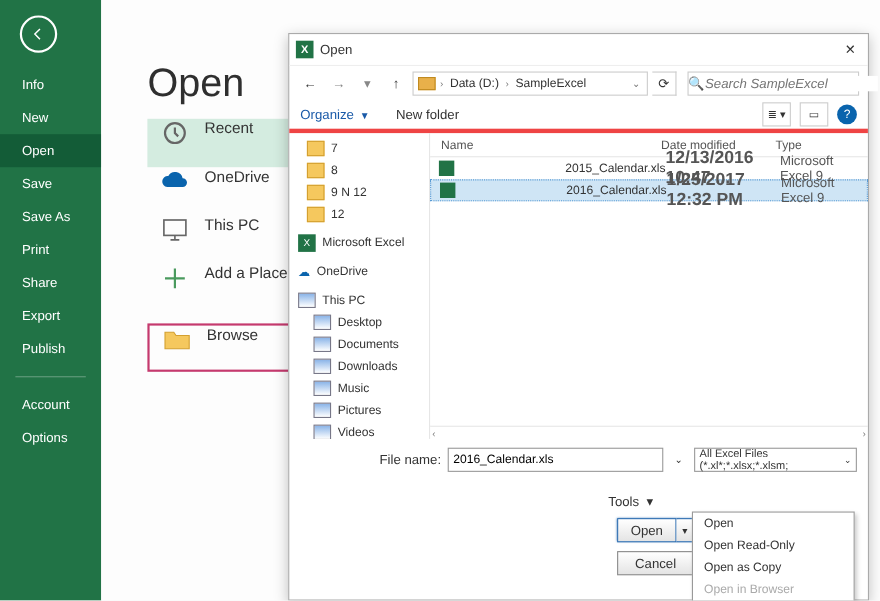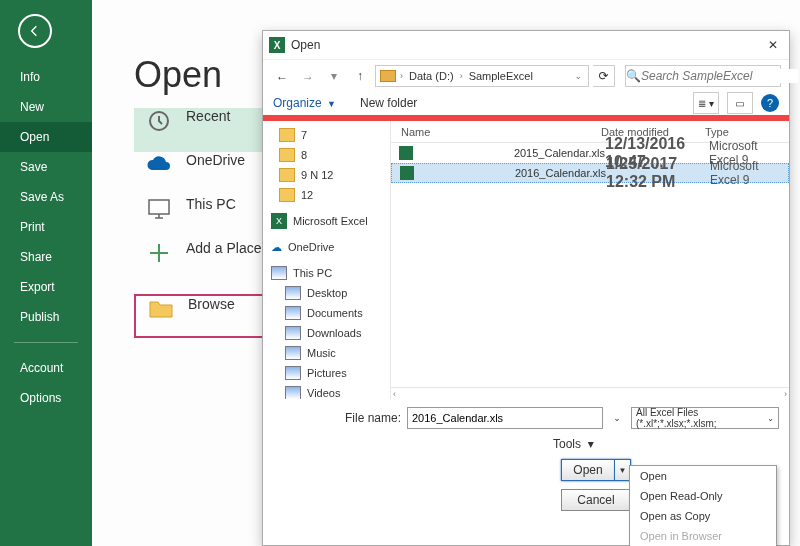--- a/index.html
+++ b/index.html
@@ -37,21 +37,21 @@
   .nav-btn.enabled { color:#333; }
   .crumb-box { flex: 1; height: 22px; border: 1px solid #ccc; display: flex; align-items: center; padding: 0 4px; gap: 2px; font-size: 11px; }
   .crumb-box .drive-ic { width:16px; height:12px; background:#e8b04a; border:1px solid #c08a20; }
   .crumb { padding: 0 2px; cursor:pointer; }
   .chev { color:#777; font-size:9px; padding:0 2px; }
   .refresh { width:22px; height:22px; border:1px solid #ccc; border-left:none; display:flex;align-items:center;justify-content:center; cursor:pointer; }
   .search-box { width: 156px; height: 22px; border: 1px solid #ccc; margin-left: 6px; display:flex; align-items:center; }
   .search-box .mag { width:20px; text-align:center; color:#888; }
   .search-box input { border:none; flex:1; font-size:12px; outline:none; font-style:italic; color:#888; }
 
-  .dlg-toolbar { height: 30px; display:flex; align-items:center; padding: 0 10px; border-bottom: 6px solid #ef4444; font-size:12px; }
+  .dlg-toolbar { height: 30px; display:flex; align-items:center; padding: 0 10px; border-bottom: 4px solid #ef4444; font-size:12px; }
   .tb-link { color: #1a5aa8; cursor:pointer; }
   .tb-link .dd { font-size:9px; margin-left:2px; }
   .tb-newfolder { margin-left: 24px; cursor:pointer; }
   .tb-right { margin-left:auto; display:flex; gap:8px; align-items:center; }
   .view-btn { width:26px; height:22px; border:1px solid #ccc; display:flex; align-items:center; justify-content:center; cursor:pointer; font-size:10px; }
   .help-btn { width:18px; height:18px; border-radius:50%; background:#0a64ad; color:#fff; display:flex; align-items:center; justify-content:center; font-size:11px; cursor:pointer; }
 
   .dlg-body { display:flex; height: 278px; }
   .tree { width: 128px; border-right: 1px solid #e6e6e6; padding: 4px 0; overflow:hidden; font-size:11px; }
   .tree-row { display:flex; align-items:center; gap:6px; padding: 2px 0 2px 16px; cursor:pointer; height:20px; }
@@ -68,21 +68,21 @@
   .col-type { flex:1; }
   .file-row { display:flex; height:20px; align-items:center; font-size:11px; cursor:pointer; }
   .file-row.sel { background:#cfe5f5; border:1px dotted #5a9bd4; }
   .file-ic { width:14px; height:14px; background:#217346; margin:0 6px 0 8px; display:inline-block; }
   .file-row .n { width:186px;text-align:right; }
   .file-row .d { width:104px; color:#555; font-size:16px;font-weight:bold; }
   .file-row .t { flex:1; color:#555; font-size:12px; }
   .file-scroll { height:12px; border-top:1px solid #e6e6e6; margin-top:auto; display:flex; align-items:center; padding:0 2px; color:#777; font-size:9px; }
 
   .dlg-footer { padding: 8px 10px; }
-  .fn-row { display:flex; align-items:center; gap:6px; margin-bottom:8px; }
+  .fn-row { display:flex; align-items:center; gap:6px; margin-bottom:20px; }
   .fn-row .lbl { width: 128px; text-align:right; font-size:12px; }
   .fn-row input { flex:1; height:22px; border:1px solid #999; padding:0 4px; font-size:11px; }
   .filter { width:148px; height:22px; border:1px solid #999; display:flex; align-items:center; padding:0 4px; font-size:10px; cursor:pointer; }
   .filter .dd { margin-left:auto; font-size:8px; }
   .btn-row { display:flex; align-items:center; justify-content:flex-end; gap:8px; padding-left:140px;flex-direction:column; }
   .tools { margin-right:auto; margin-left:140px; font-size:12px; cursor:pointer; }
   .btn { height:22px; border:1px solid #888; background:linear-gradient(#fff,#e4e4e4); font-size:12px; display:flex; align-items:center; justify-content:center; cursor:pointer; }
   .btn.open { width:54px; border:1px solid #2b6cb0; box-shadow:0 0 2px #2b6cb0; }
   .btn.odd { width:16px; border:1px solid #2b6cb0; border-left:0; font-size:8px; box-shadow:0 0 2px #2b6cb0; }
   .btn.cancel { width:70px; }

